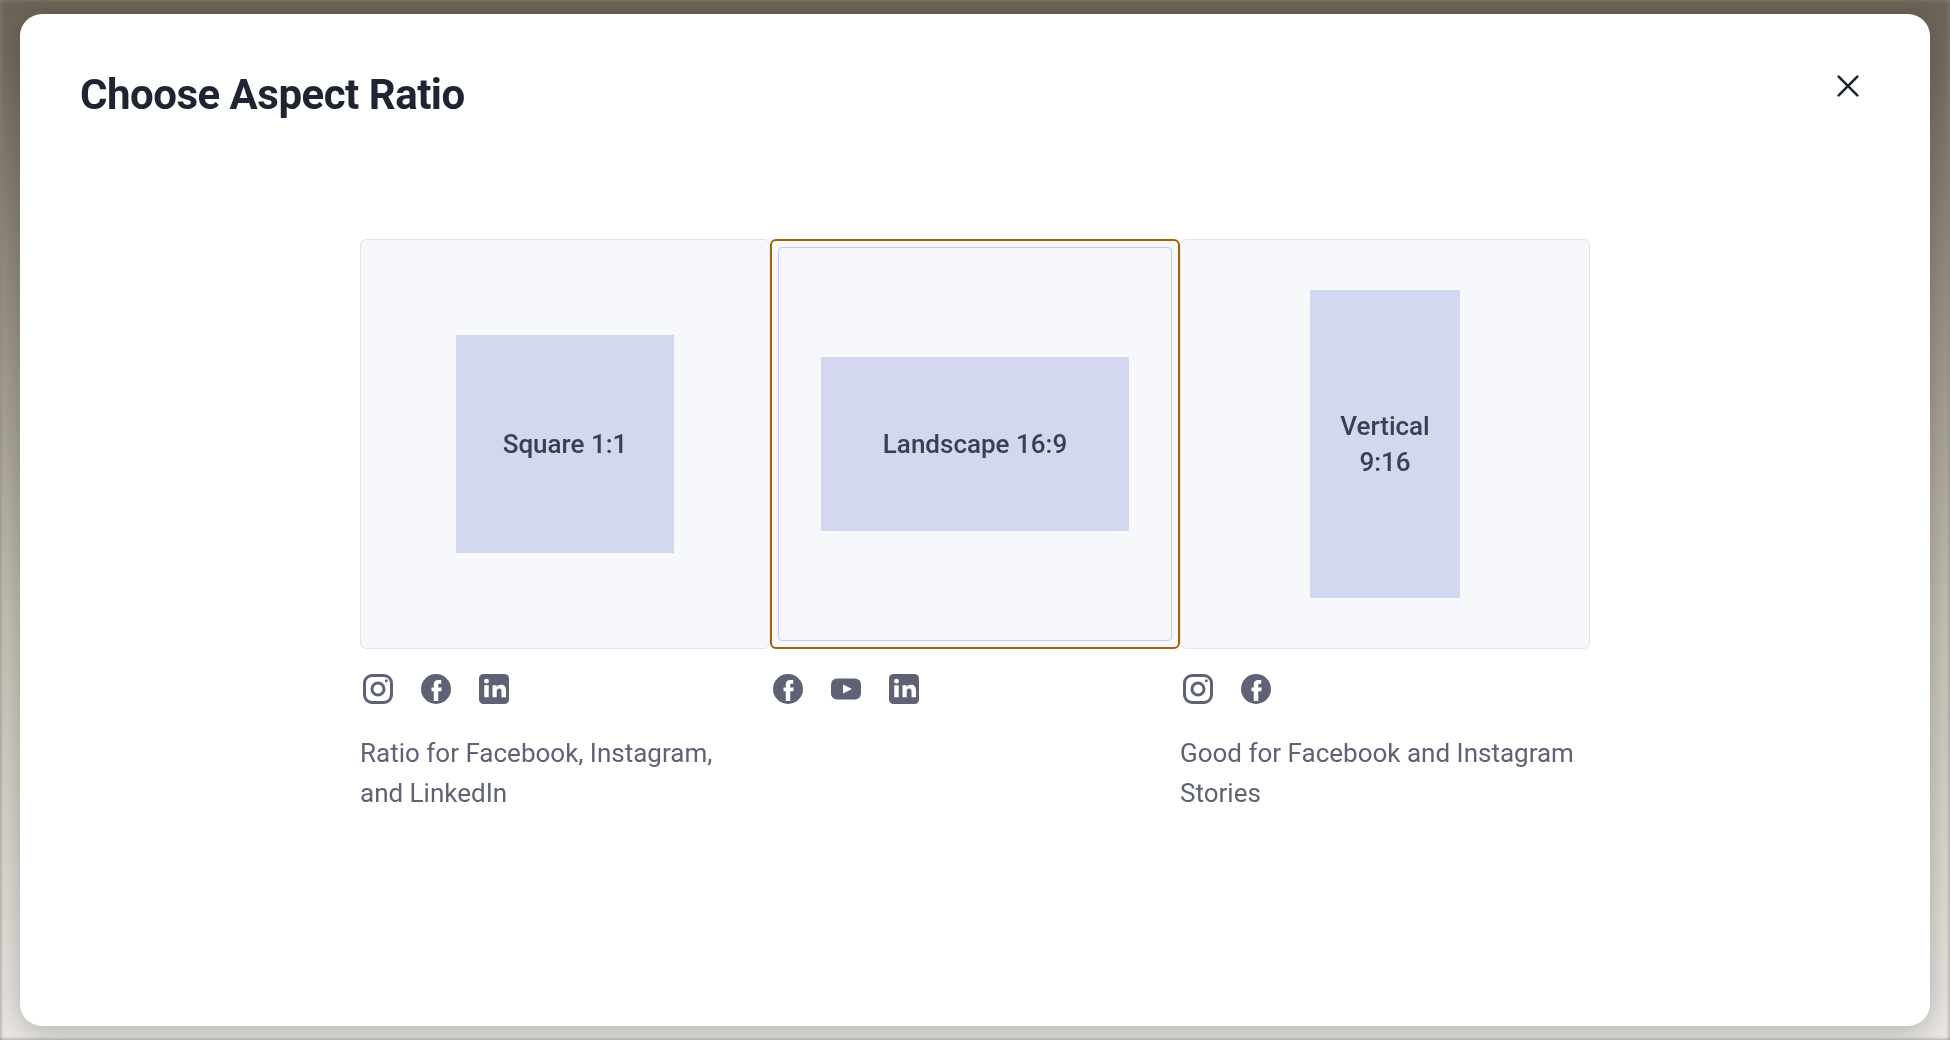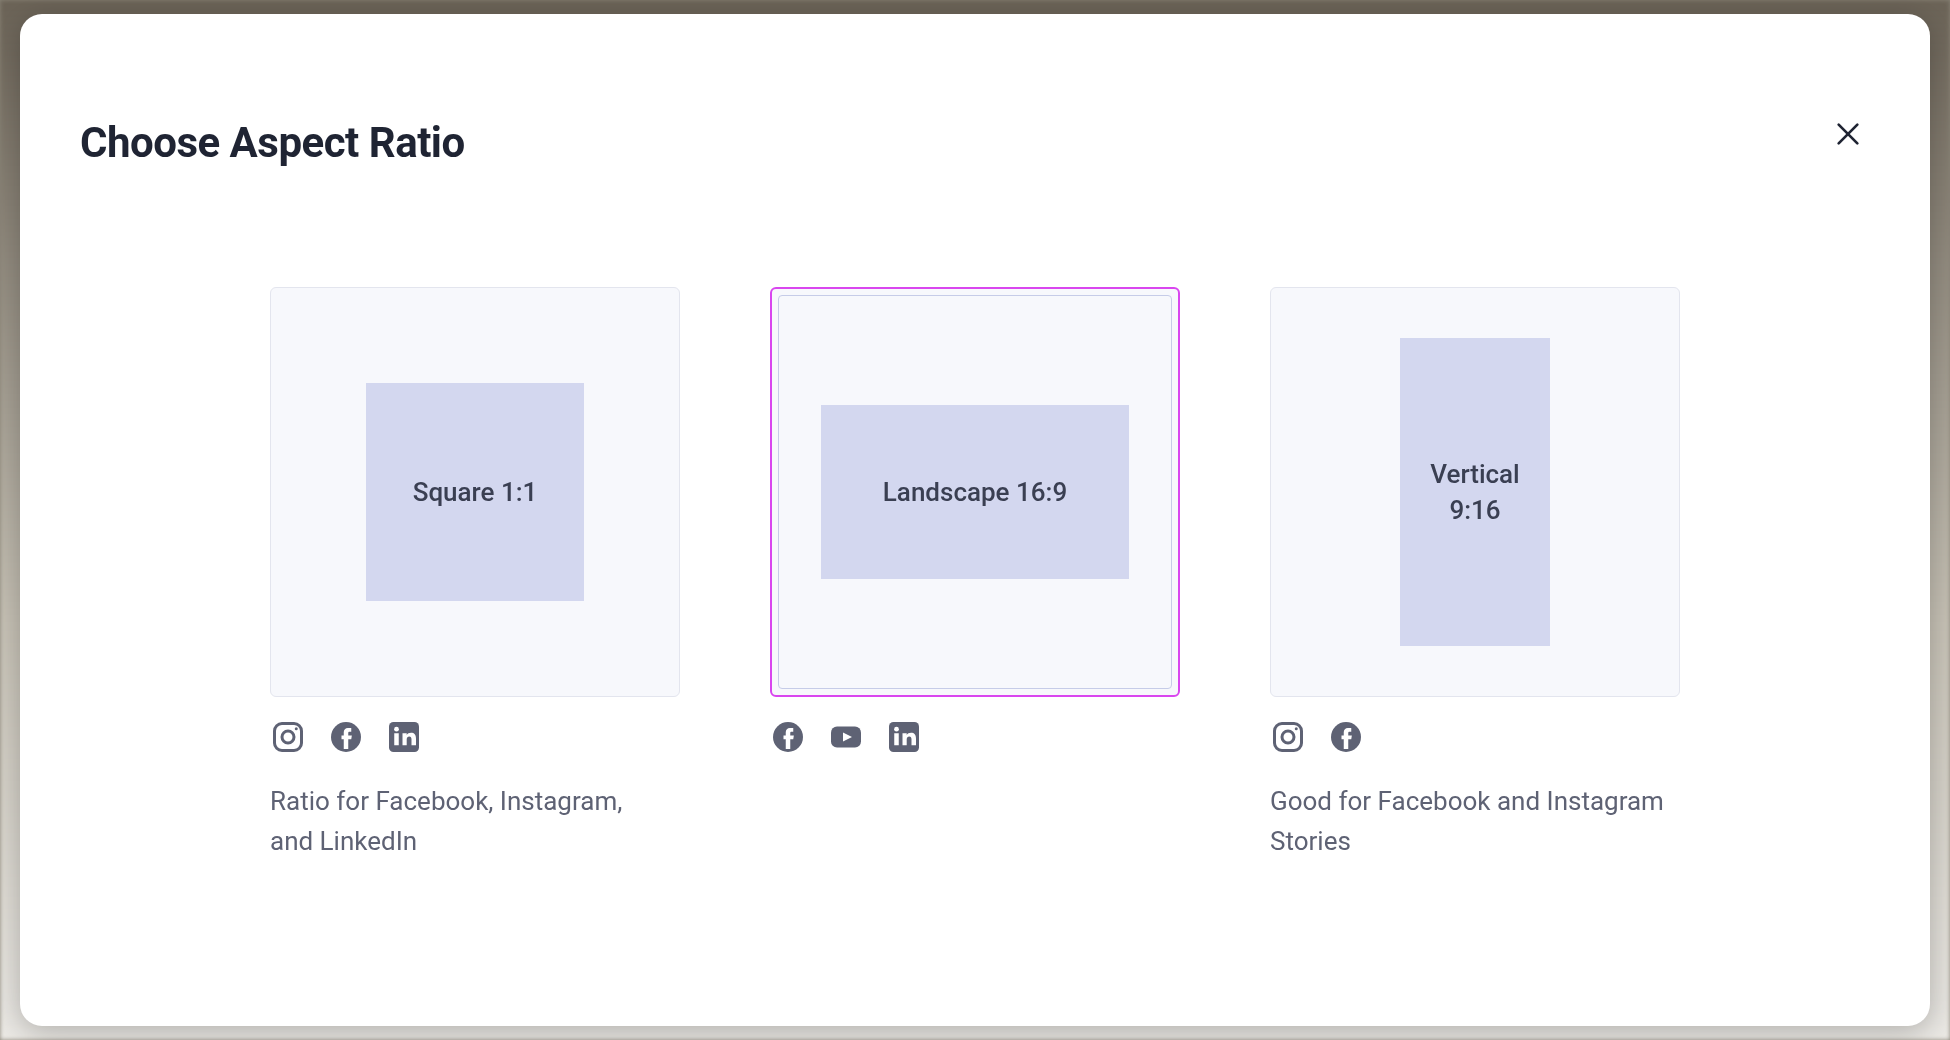--- a/index.html
+++ b/index.html
@@ -26,62 +26,60 @@
     bottom: 14px;
     background: #ffffff;
     border-radius: 22px;
     box-shadow: 0 6px 30px rgba(0,0,0,0.25);
     padding: 56px 60px 40px 60px;
   }
   .modal-header {
     display: flex;
     justify-content: space-between;
     align-items: flex-start;
-    margin-top: 48px;
   }
   .modal-title {
     font-size: 42px;
     font-weight: 700;
     color: #1f2433;
     letter-spacing: -0.5px;
   }
   .close-btn {
     background: none;
     border: none;
     cursor: pointer;
     color: #1f2433;
     padding: 6px;
     margin-top: -6px;
   }
   .close-btn svg { display: block; }
   .options {
     display: flex;
     justify-content: center;
-    gap: 90px;
     margin-top: 120px;
   }
   .option {
     width: 410px;
     display: flex;
     flex-direction: column;
   }
   .preview-box {
     width: 410px;
     height: 410px;
     background: #f7f8fc;
     border: 1px solid #e3e5ee;
     border-radius: 6px;
     display: flex;
     align-items: center;
     justify-content: center;
     cursor: pointer;
     position: relative;
   }
   .preview-box.selected {
-    border: 2px solid #d946ef;
+    border: 2px solid #a16207;
     padding: 6px;
   }
   .preview-box.selected .inner-frame {
     position: absolute;
     inset: 6px;
     border: 1px solid #c6cce8;
     border-radius: 4px;
     pointer-events: none;
   }
   .shape {

